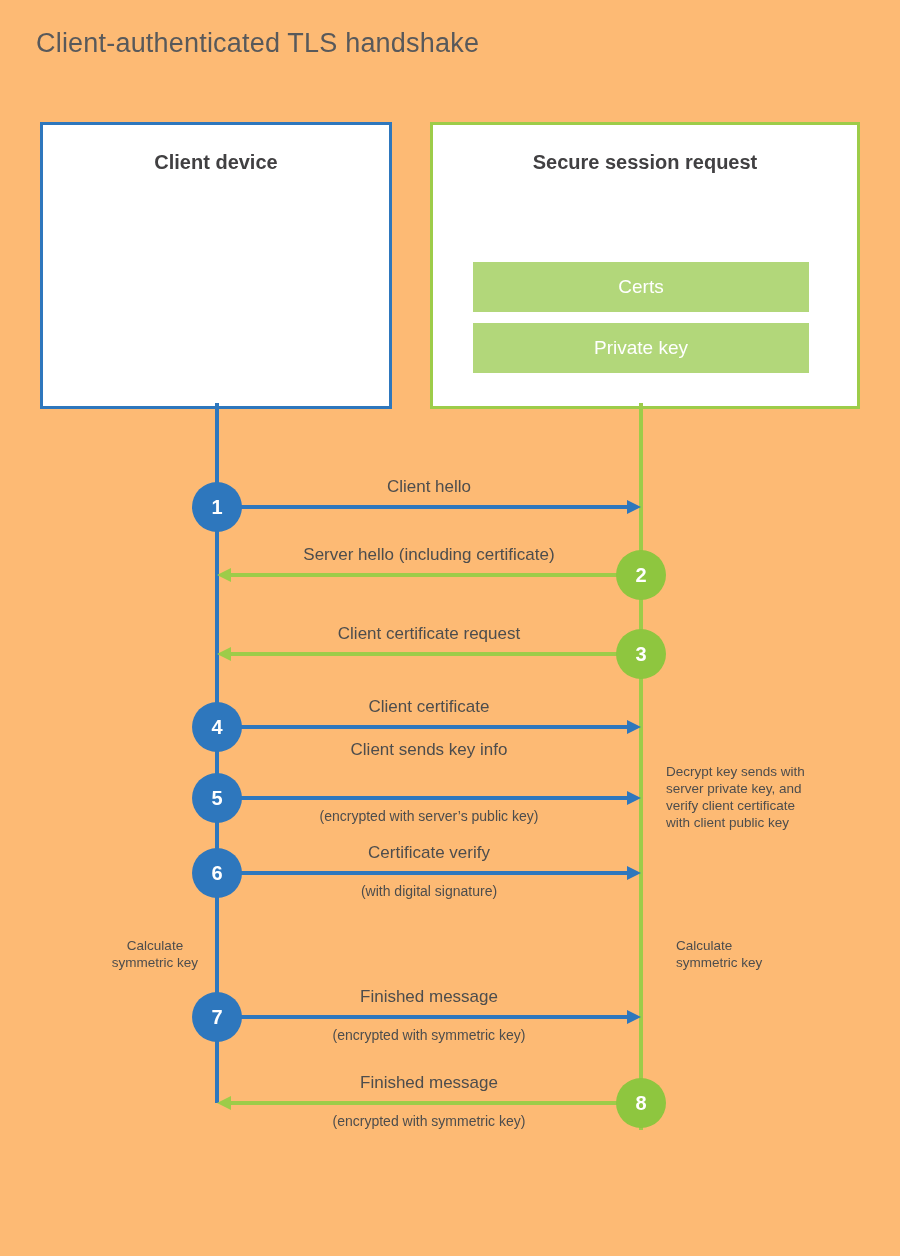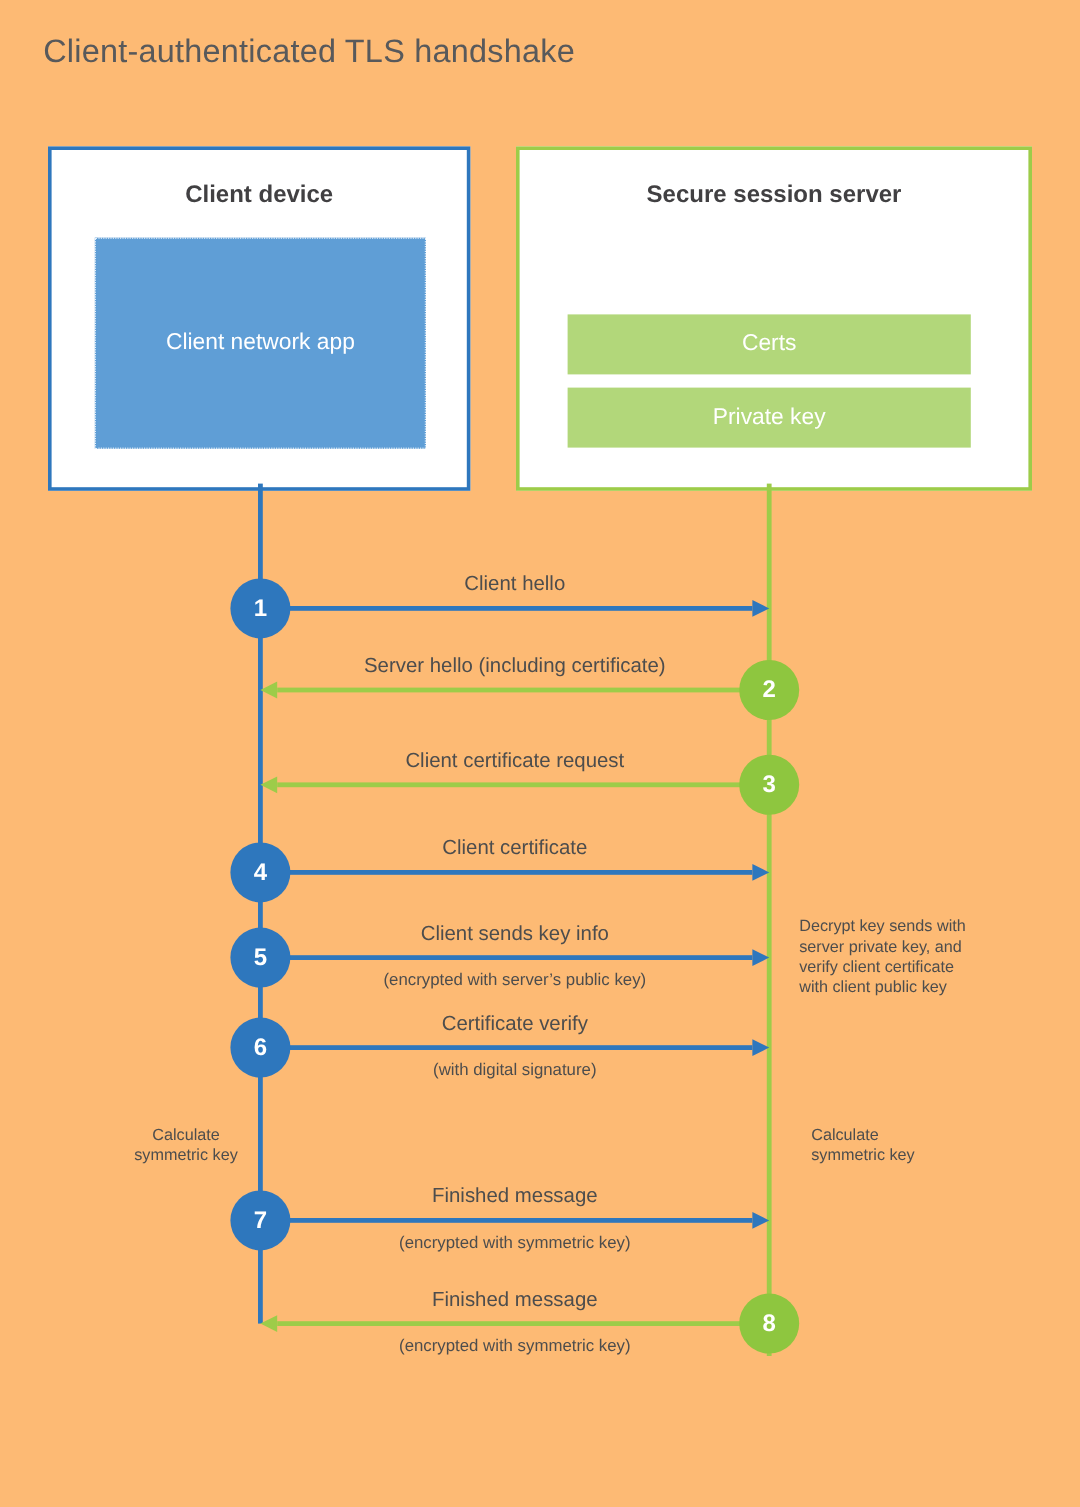--- a/index.html
+++ b/index.html
@@ -70,26 +70,23 @@
 </head>
 <body>
 
 <div id="canvas">
 
   <div class="page-title">Client-authenticated TLS handshake</div>
 
   <div class="box client">
     <div class="box-title">Client device</div>
   </div>
-  <div class="app-rect">
-    <span>Client network app</span>
-  </div>
 
   <div class="box server">
-    <div class="box-title">Secure session server</div>
+    <div class="box-title">Secure session request</div>
   </div>
   <div class="bar" style="top:262px">Certs</div>
   <div class="bar" style="top:323px">Private key</div>
 
   <div class="lifeline blue-line"></div>
   <div class="lifeline green-line"></div>
 
   <div class="mlabel" style="top:477px">Client hello</div>
   <div class="shaft right" style="top:505px"></div>
   <div class="head right" style="top:500px"></div>
@@ -103,21 +100,21 @@
   <div class="mlabel" style="top:624px">Client certificate request</div>
   <div class="shaft left" style="top:652px"></div>
   <div class="head left" style="top:647px"></div>
   <div class="circle green" style="left:616px;top:629px">3</div>
 
   <div class="mlabel" style="top:697px">Client certificate</div>
   <div class="shaft right" style="top:725px"></div>
   <div class="head right" style="top:720px"></div>
   <div class="circle blue" style="left:192px;top:702px">4</div>
 
-  <div class="mlabel" style="top:768px">Client sends key info</div>
+  <div class="mlabel" style="top:740px">Client sends key info</div>
   <div class="shaft right" style="top:796px"></div>
   <div class="head right" style="top:791px"></div>
   <div class="circle blue" style="left:192px;top:773px">5</div>
   <div class="msub" style="top:808px">(encrypted with server’s public key)</div>
 
   <div class="note" style="left:666px;top:763px;width:172px">Decrypt key sends with
 server private key, and
 verify client certificate
 with client public key</div>
 

